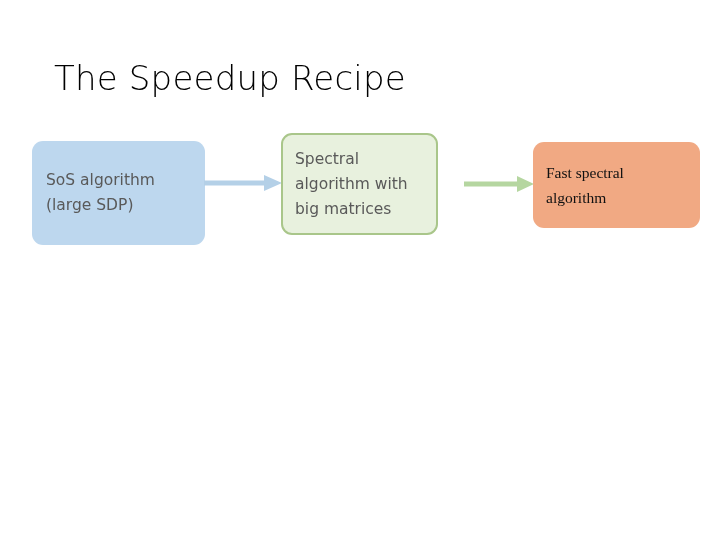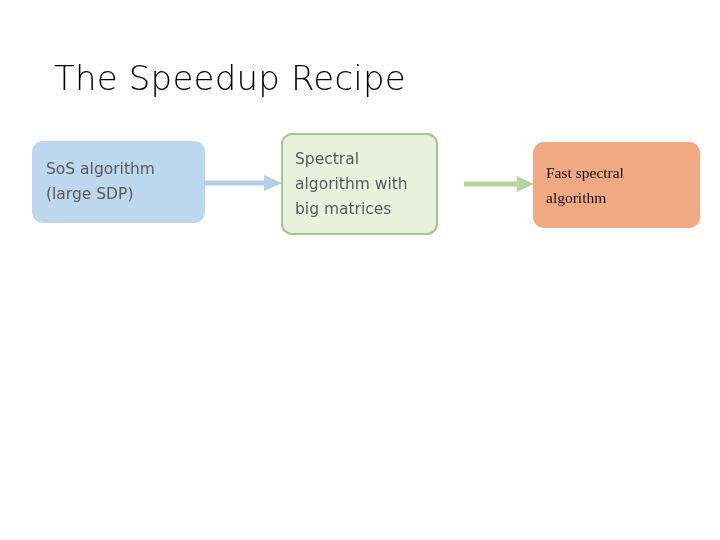--- a/index.html
+++ b/index.html
@@ -49,21 +49,21 @@
     font-weight: 400;
     line-height: 25px;
     white-space: pre-line;
   }
 
   
   #box-sos {
     left: 32px;
     top: 141px;
     width: 173px;
-    height: 82px;
+    height: 104px;
     background: #bdd7ee;
     border: none;
     padding: 0 14px 0 14px;
   }
   #box-sos .box-text {
     color: #595959;
   }
 
   
   #box-spectral {

